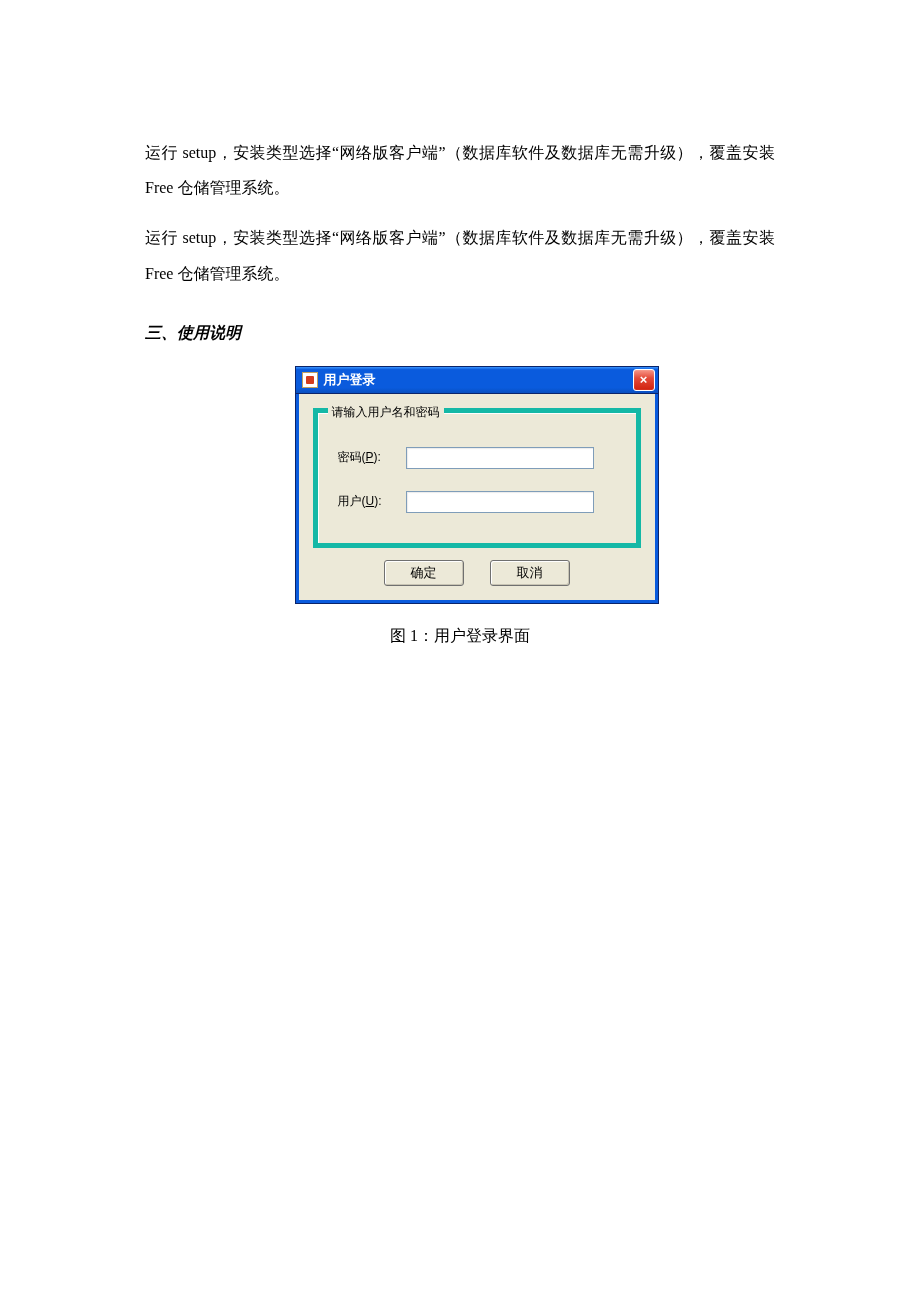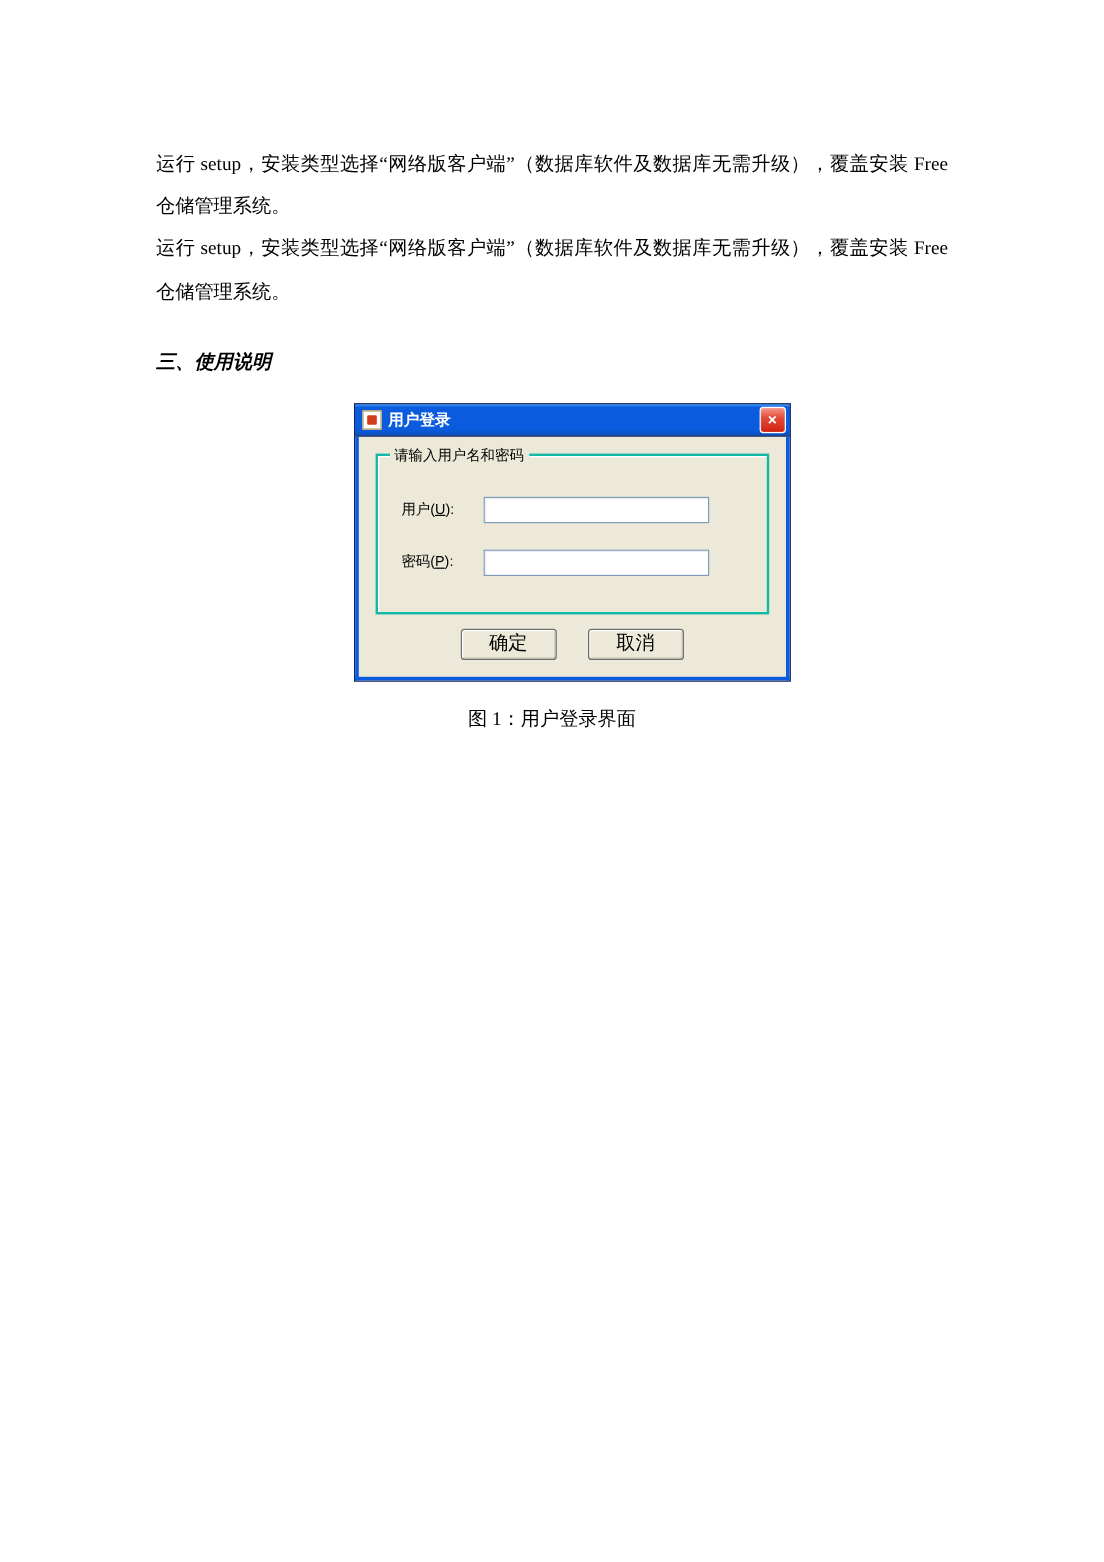--- a/index.html
+++ b/index.html
@@ -10,42 +10,42 @@
     font-size: 16px;
     color: #000000;
     width: 920px;
   }
   .page {
     padding: 120px 130px 60px 130px;
     line-height: 2.2;
   }
   .para {
     text-align: justify;
-    margin: 0;
+    margin: 15px;
   }
   .para-indent {
     text-indent: 2em;
   }
   .section-heading {
     font-weight: bold;
     margin-top: 24px;
     margin-bottom: 4px;
     font-style: italic;
   }
   .figure-wrap {
     display: flex;
     flex-direction: column;
     align-items: center;
     margin-top: 16px;
   }
   
   .dialog {
     width: 362px;
     border: 1px solid #0a246a;
-    background: #737373;
+    background: #86efac;
     font-family: Tahoma, "Microsoft YaHei", sans-serif;
     font-size: 12px;
     line-height: normal;
     margin-left: 33px;
   }
   .titlebar {
     height: 26px;
     background: linear-gradient(to bottom, #3a95ff 0%, #0A5BDD 10%, #0A5BDD 80%, #084fc0 100%);
     display: flex;
     align-items: center;
@@ -94,21 +94,21 @@
     cursor: pointer;
   }
   .dialog-body {
     border-left: 3px solid #0A5BDD;
     border-right: 3px solid #0A5BDD;
     border-bottom: 3px solid #0A5BDD;
     padding: 14px 14px 14px 14px;
     background: #ece9d8;
   }
   .fieldset {
-    border: 2px solid #14b8a6;
+    border: 5px solid #14b8a6;
     background: #ece9d8;
     position: relative;
     padding: 24px 14px 22px 14px;
     box-shadow: inset 1px 1px 0 #fff;
   }
   .legend {
     position: absolute;
     top: -9px;
     left: 10px;
     background: #ece9d8;
@@ -142,21 +142,21 @@
     gap: 26px;
     margin-top: 12px;
   }
   .win-btn {
     width: 78px;
     height: 24px;
     background: #ece9d8;
     border: 1px solid #707070;
     border-radius: 3px;
     box-shadow: inset 1px 1px 0 #ffffff, inset -1px -1px 0 #c8c4b4;
-    font-size: 16px;
+    font-size: 13px;
     display: flex;
     align-items: center;
     justify-content: center;
     cursor: pointer;
   }
   .caption {
     margin-top: 14px;
     font-size: 16px;
   }
   .underline { text-decoration: underline; }
@@ -184,31 +184,31 @@
         <div class="close-btn">
           <span>×</span>
         </div>
       </div>
       <div class="dialog-body">
         <div class="fieldset">
           <div class="legend">请输入用户名和密码</div>
 
           <div class="form-row">
             <div class="form-label">
+              <span>密码(</span><span class="underline">P</span><span>):</span>
+            </div>
+            <input type="password" class="text-input" value="" style="">
+          </div>
+
+          <div class="form-row">
+            <div class="form-label">
               <span>用户(</span><span class="underline">U</span><span>):</span>
             </div>
             <input type="text" class="text-input" value="" style="">
           </div>
-
-          <div class="form-row">
-            <div class="form-label">
-              <span>密码(</span><span class="underline">P</span><span>):</span>
-            </div>
-            <input type="password" class="text-input" value="" style="">
-          </div>
         </div>
 
         <div class="button-row">
           <div class="win-btn">确定</div>
           <div class="win-btn">取消</div>
         </div>
       </div>
     </div>
 
     <div class="caption">图 1：用户登录界面</div>

